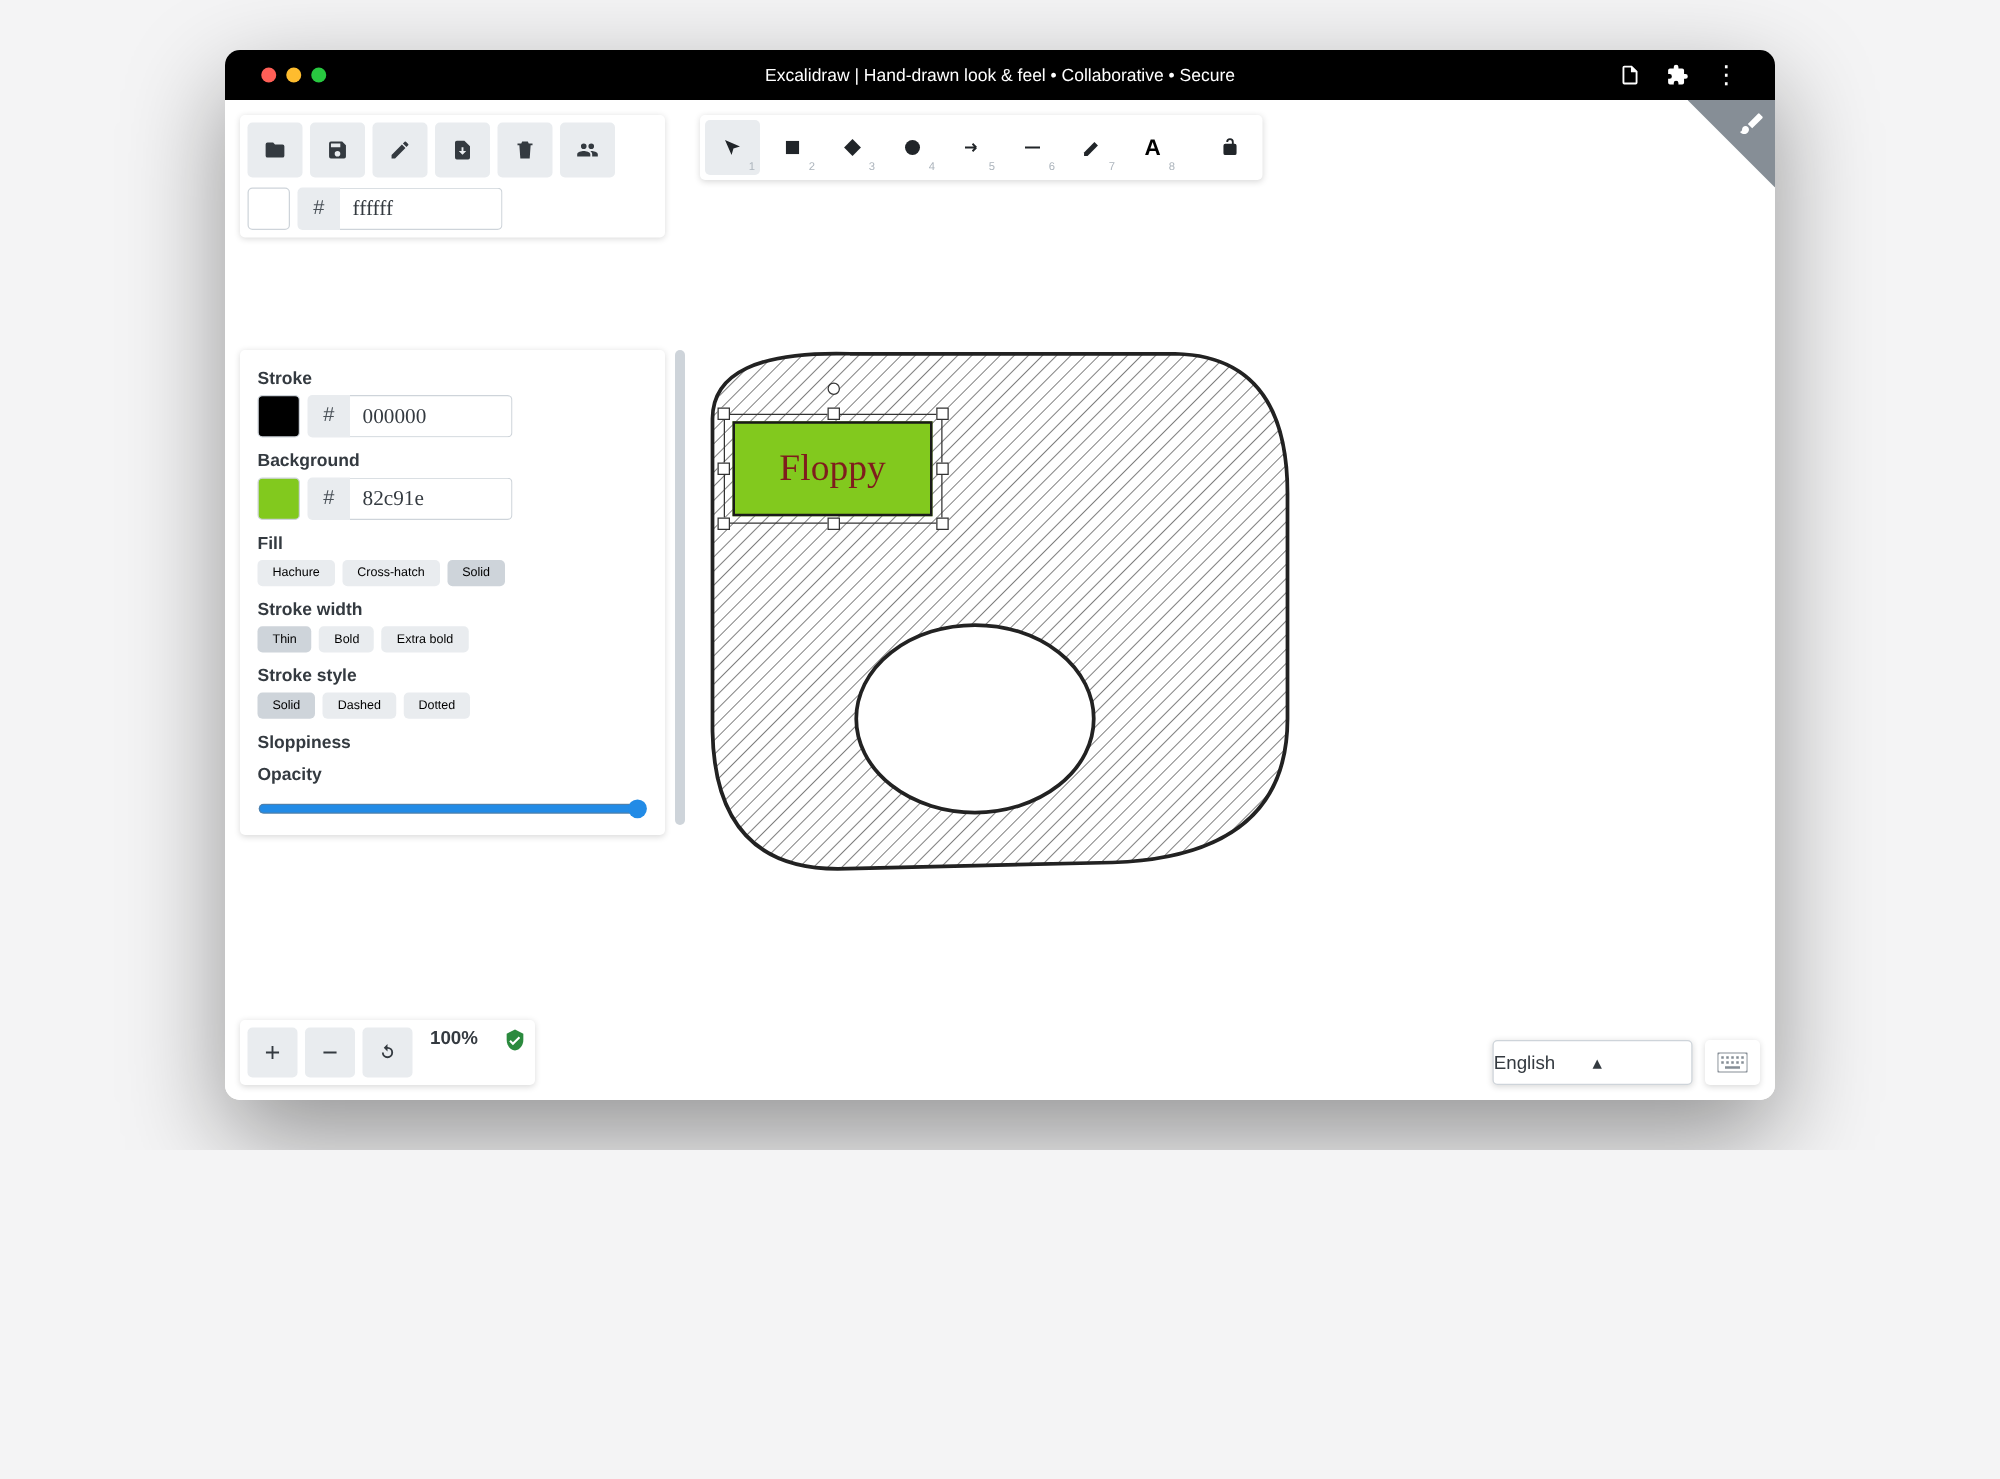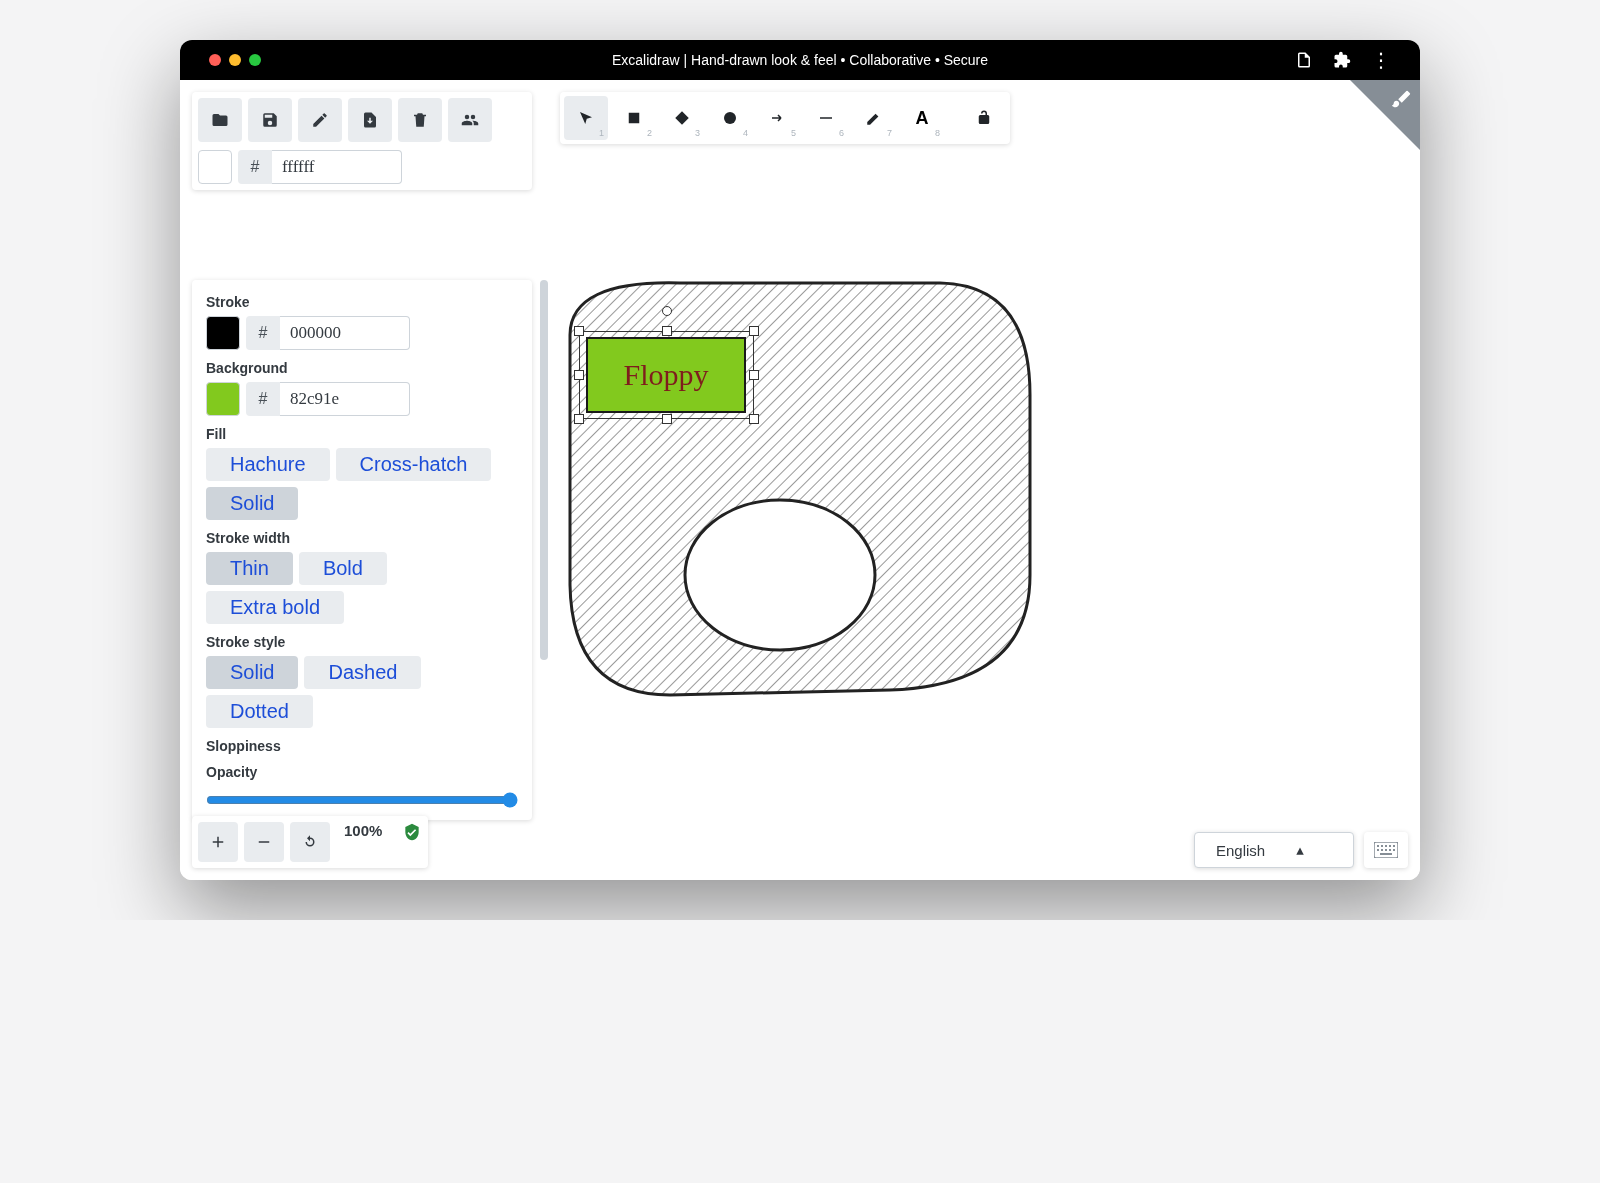--- a/index.html
+++ b/index.html
@@ -52,21 +52,21 @@
 .tool.active{background:#e9ecef;}
 .tool .num{position:absolute;bottom:2px;right:4px;font-size:9px;color:#adb5bd;}
 .tool svg{width:18px;height:18px;fill:#212529;}
 .lock-toggle{margin-left:14px;}
 
 
 .props{top:200px;left:12px;width:340px;padding:14px 14px 8px 14px;}
 .props h6{font-size:14px;font-weight:700;color:#343a40;margin-bottom:6px;margin-top:10px;}
 .props h6:first-child{margin-top:0;}
 .chip-row{display:flex;gap:6px;flex-wrap:wrap;margin-bottom:4px;}
-.chip{padding:5px 24px;background:#e9ecef;border:none;border-radius:4px;font-size:20px;cursor:pointer;color:#1d4ed8;}
+.chip{padding:5px 12px;background:#e9ecef;border:none;border-radius:4px;font-size:10px;cursor:pointer;color:#000000;}
 .chip.sel{background:#ced4da;}
 .slider{width:100%;margin-top:6px;accent-color:#228be6;}
 
 
 .scrollbar{position:absolute;left:360px;top:200px;width:8px;height:380px;background:#ced4da;border-radius:4px;}
 
 
 .canvas{position:absolute;inset:0;pointer-events:none;}
 .artwork{position:absolute;left:380px;top:195px;}
 
@@ -81,21 +81,21 @@
 .green-rect{position:absolute;left:26px;top:62px;width:160px;height:76px;background:#82c91e;border:2px solid #1a1a1a;display:flex;align-items:center;justify-content:center;}
 .floppy-text{font-family:"Comic Sans MS",cursive;font-size:30px;color:#7f1d1d;}
 
 
 .zoom-island{bottom:12px;left:12px;padding:6px;display:flex;gap:6px;}
 .zoom-island .btn{width:40px;height:40px;}
 .zoomlabel{font-size:15px;font-weight:600;color:#343a40;padding:0 8px;}
 .shield{color:#2b8a3e;fill:#2b8a3e;width:20px;height:20px;margin-left:6px;}
 
 .lang-island{bottom:12px;right:66px;padding:0;display:flex;align-items:center;width:160px;height:36px;border:1px solid #ced4da;}
-.lang-island span{padding:0 21px;flex:1;font-size:15px;color:#343a40;}
+.lang-island span{padding:0 0;flex:1;font-size:15px;color:#343a40;}
 .lang-island .arr{padding:0 10px;}
 .kbd-island{bottom:12px;right:12px;width:44px;height:36px;display:flex;align-items:center;justify-content:center;}
 .kbd-island svg{width:24px;height:16px;fill:#868e96;}
 
 
 .gh-corner{position:absolute;top:0;right:0;width:70px;height:70px;overflow:hidden;}
 .gh-corner::before{content:"";position:absolute;top:0;right:0;border-style:solid;border-width:0 70px 70px 0;border-color:transparent #868e96 transparent transparent;}
 .gh-corner svg{position:absolute;top:8px;right:8px;width:22px;height:22px;fill:#fff;}
 </style>
 </head>

